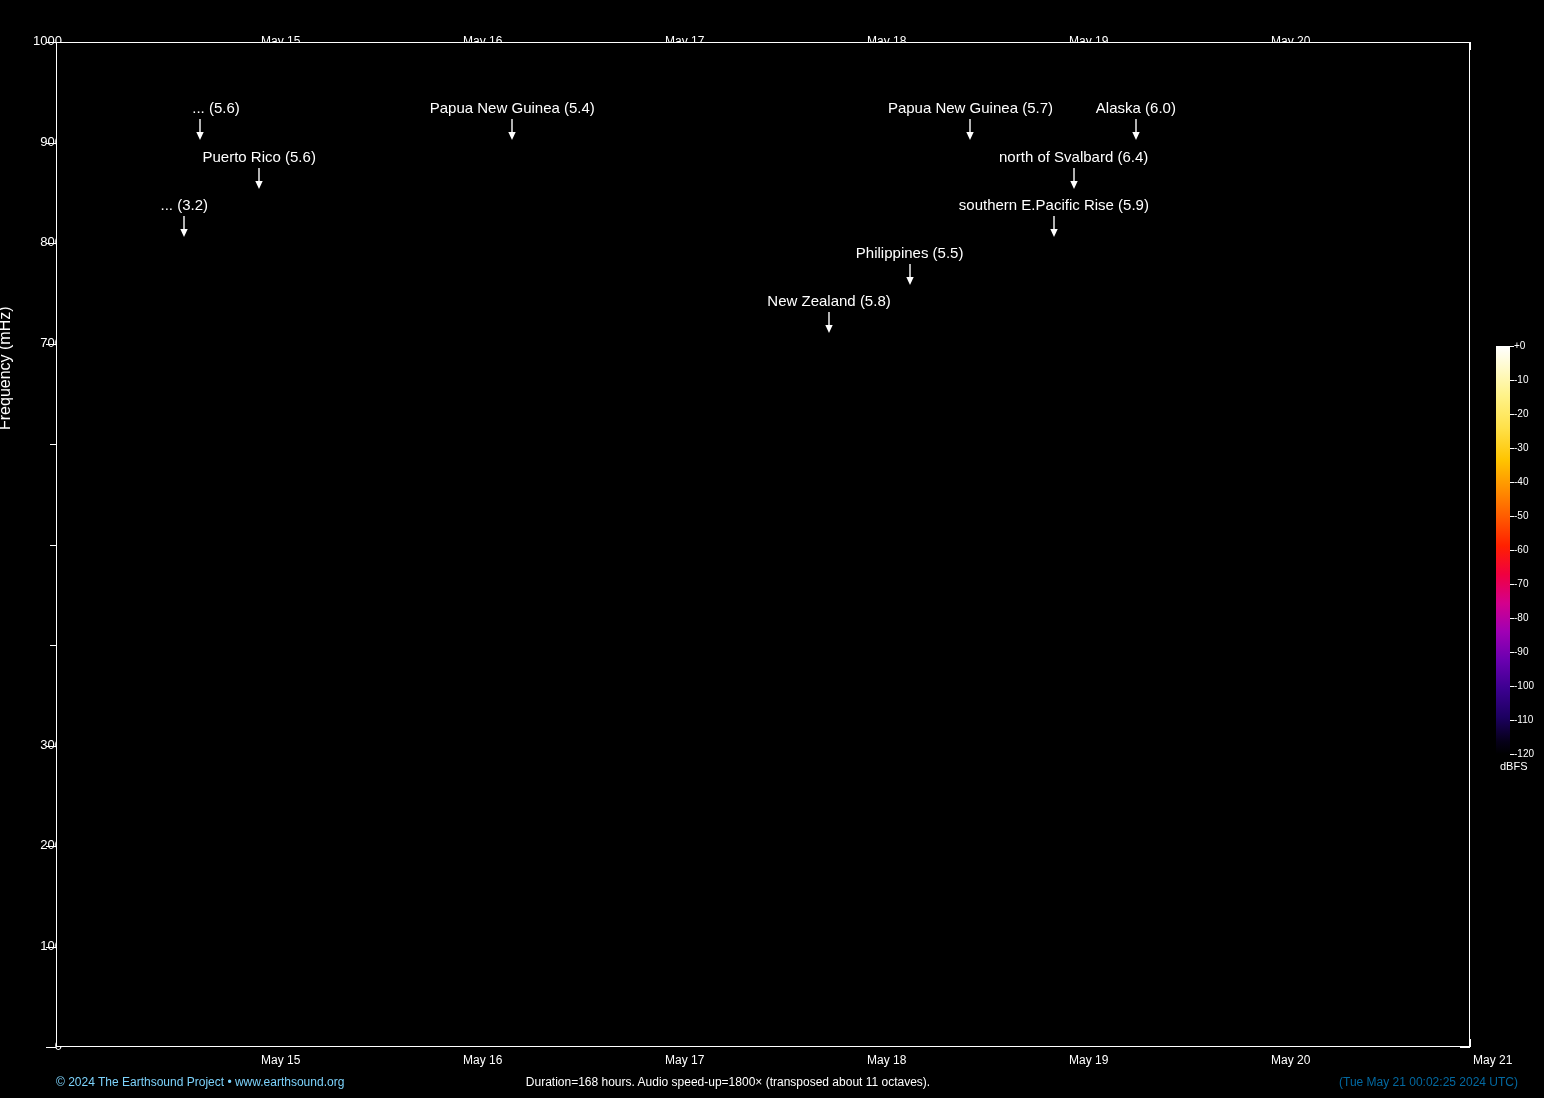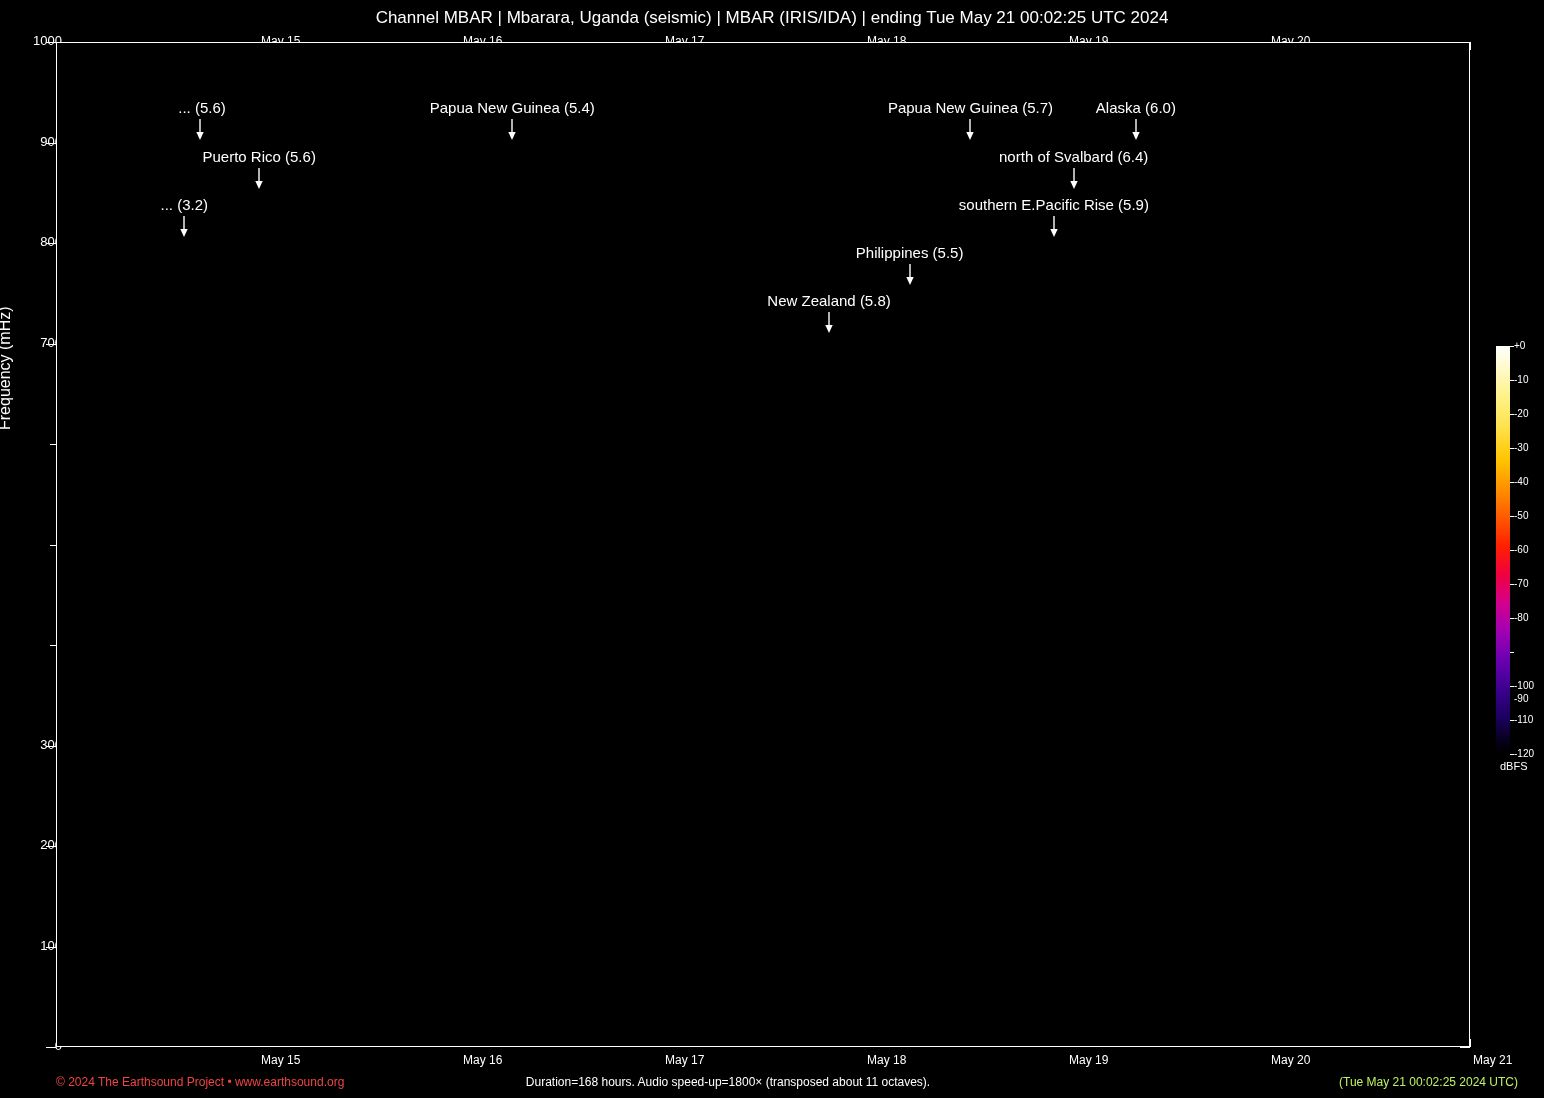--- a/index.html
+++ b/index.html
@@ -198,48 +198,47 @@
     top: 760px;
     font-size: 11px;
     color: #ffffff;
   }
   
   .footer-left {
     position: absolute;
     left: 56px;
     top: 1075px;
     font-size: 12px;
-    color: #ef4444;
+    color: #7dd3fc;
     white-space: nowrap;
   }
   .footer-center {
     position: absolute;
     left: 0;
     top: 1075px;
     width: 1456px;
     text-align: center;
     font-size: 12px;
     color: #ffffff;
     white-space: nowrap;
   }
   .footer-right {
     position: absolute;
     right: 26px;
     top: 1075px;
     font-size: 12px;
-    color: #bef264;
+    color: #0369a1;
     white-space: nowrap;
   }
 </style>
 </head>
 <body>
 
 <div class="root">
 
-  <div class="chart-title">Channel MBAR | Mbarara, Uganda (seismic) | MBAR (IRIS/IDA) | ending Tue May 21 00:02:25 UTC 2024</div>
 
   <div class="y-axis-label">Frequency (mHz)</div>
 
   <div id="y-ticks">
       <div class="y-tick-major" style="top: 1047px;"></div>
       <div class="y-tick-major-r" style="top: 1047px;"></div>
       <div class="y-tick-label" style="top: 1038px;">0</div>
       <div class="y-tick-major" style="top: 946.5px;"></div>
       <div class="y-tick-major-r" style="top: 946.5px;"></div>
       <div class="y-tick-label" style="top: 937.5px;">100</div>
@@ -336,21 +335,21 @@
       <div class="x-tick-minor-bottom" style="left: 1318.5px;"></div>
       <div class="x-tick-minor-top" style="left: 1369px;"></div>
       <div class="x-tick-minor-bottom" style="left: 1369px;"></div>
       <div class="x-tick-minor-top" style="left: 1419.5px;"></div>
       <div class="x-tick-minor-bottom" style="left: 1419.5px;"></div>
     </div>
 
   <div class="plot-area">
     <div class="spectrogram"></div>
     <div id="annotations">
-        <div class="event-label" style="left: 145px; top: 56.28px;">... (5.6)</div>
+        <div class="event-label" style="left: 159px; top: 56.28px;">... (5.6)</div>
         <div class="event-arrow" style="left: 142.814px; top: 76.28px;"><svg width="9" height="22" viewBox="0 0 9 22">
             <line x1="4.5" y1="0" x2="4.5" y2="15" stroke="#ffffff" stroke-width="1.4"></line>
             <polygon points="4.5,21 0.8,13 8.2,13" fill="#ffffff"></polygon>
           </svg></div>
         <div class="event-label" style="left: 202.202px; top: 105px;">Puerto Rico (5.6)</div>
         <div class="event-arrow" style="left: 202.202px; top: 124.52px;"><svg width="9" height="22" viewBox="0 0 9 22">
             <line x1="4.5" y1="0" x2="4.5" y2="15" stroke="#ffffff" stroke-width="1.4"></line>
             <polygon points="4.5,21 0.8,13 8.2,13" fill="#ffffff"></polygon>
           </svg></div>
         <div class="event-label" style="left: 127.26px; top: 152.76px;">... (3.2)</div>
@@ -412,21 +411,21 @@
       <div class="cb-label" style="top: 476px;">-40</div>
       <div class="cb-tick" style="left: 1510px; top: 516px; position: absolute;"></div>
       <div class="cb-label" style="top: 510px;">-50</div>
       <div class="cb-tick" style="left: 1510px; top: 550px; position: absolute;"></div>
       <div class="cb-label" style="top: 544px;">-60</div>
       <div class="cb-tick" style="left: 1510px; top: 584px; position: absolute;"></div>
       <div class="cb-label" style="top: 578px;">-70</div>
       <div class="cb-tick" style="left: 1510px; top: 618px; position: absolute;"></div>
       <div class="cb-label" style="top: 612px;">-80</div>
       <div class="cb-tick" style="left: 1510px; top: 652px; position: absolute;"></div>
-      <div class="cb-label" style="top: 646px; margin-top: 47px;">-90</div>
+      <div class="cb-label" style="top: 646px;">-90</div>
       <div class="cb-tick" style="left: 1510px; top: 686px; position: absolute;"></div>
       <div class="cb-label" style="top: 680px;">-100</div>
       <div class="cb-tick" style="left: 1510px; top: 720px; position: absolute;"></div>
       <div class="cb-label" style="top: 714px; text-align: center;">-110</div>
       <div class="cb-tick" style="left: 1510px; top: 754px; position: absolute;"></div>
       <div class="cb-label" style="top: 748px;">-120</div>
     </div>
   <div class="cb-unit">dBFS</div>
 
   <div class="footer-left">© 2024 The Earthsound Project • www.earthsound.org</div>

